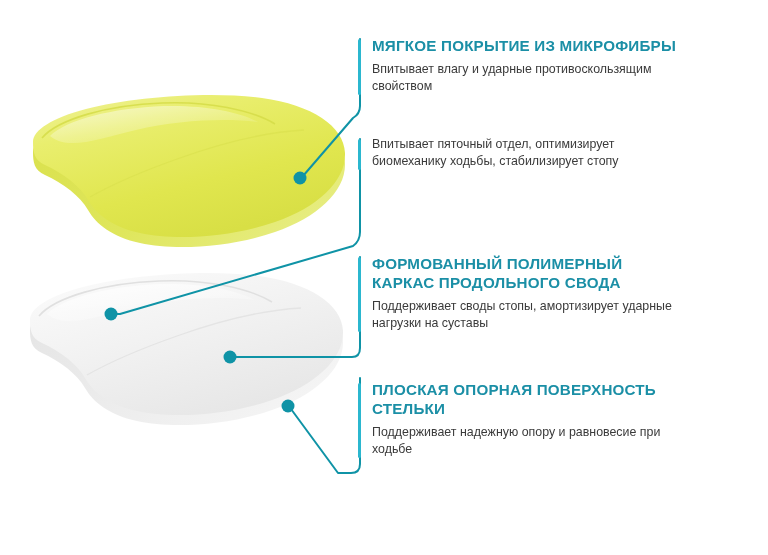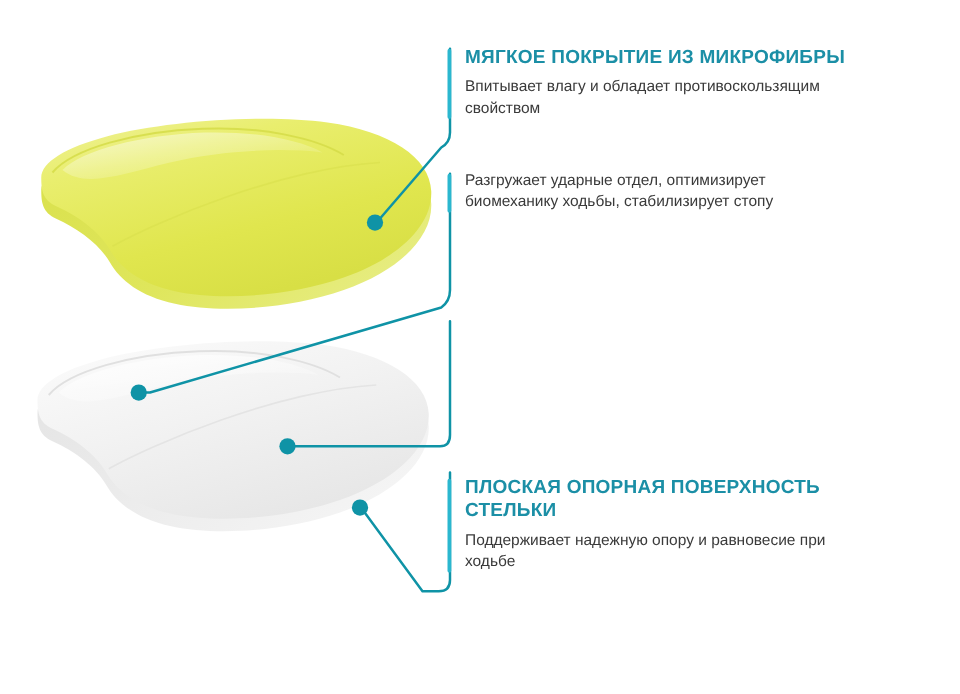--- a/index.html
+++ b/index.html
@@ -171,30 +171,32 @@
       <circle cx="300" cy="178" r="6.5" fill="#0f93a6"></circle>
       <circle cx="111" cy="314" r="6.5" fill="#0f93a6"></circle>
       <circle cx="230" cy="357" r="6.5" fill="#0f93a6"></circle>
       <circle cx="288" cy="406" r="6.5" fill="#0f93a6"></circle>
     </g>
   </svg>
 
   <div class="feature" id="f0">
     <span class="bar"></span>
     <h3>МЯГКОЕ ПОКРЫТИЕ ИЗ МИКРОФИБРЫ</h3>
-    <p>Впитывает влагу и обладает противоскользящим свойством</p>
+    <p>Впитывает влагу и ударные противоскользящим свойством</p>
   </div>
 
   <div class="feature" id="f1">
     <span class="bar"></span>
-    <p>Разгружает ударные отдел, оптимизирует биомеханику ходьбы, стабилизирует стопу</p>
+    <p>Впитывает пяточный отдел, оптимизирует биомеханику ходьбы, стабилизирует стопу</p>
   </div>
 
   <div class="feature" id="f2">
     <span class="bar"></span>
+    <h3>ФОРМОВАННЫЙ ПОЛИМЕРНЫЙ КАРКАС ПРОДОЛЬНОГО СВОДА</h3>
+    <p>Поддерживает своды стопы, амортизирует ударные нагрузки на суставы</p>
   </div>
 
   <div class="feature" id="f3">
     <span class="bar"></span>
     <h3>ПЛОСКАЯ ОПОРНАЯ ПОВЕРХНОСТЬ СТЕЛЬКИ</h3>
     <p>Поддерживает надежную опору и равновесие при ходьбе</p>
   </div>
 
 </div>
 

